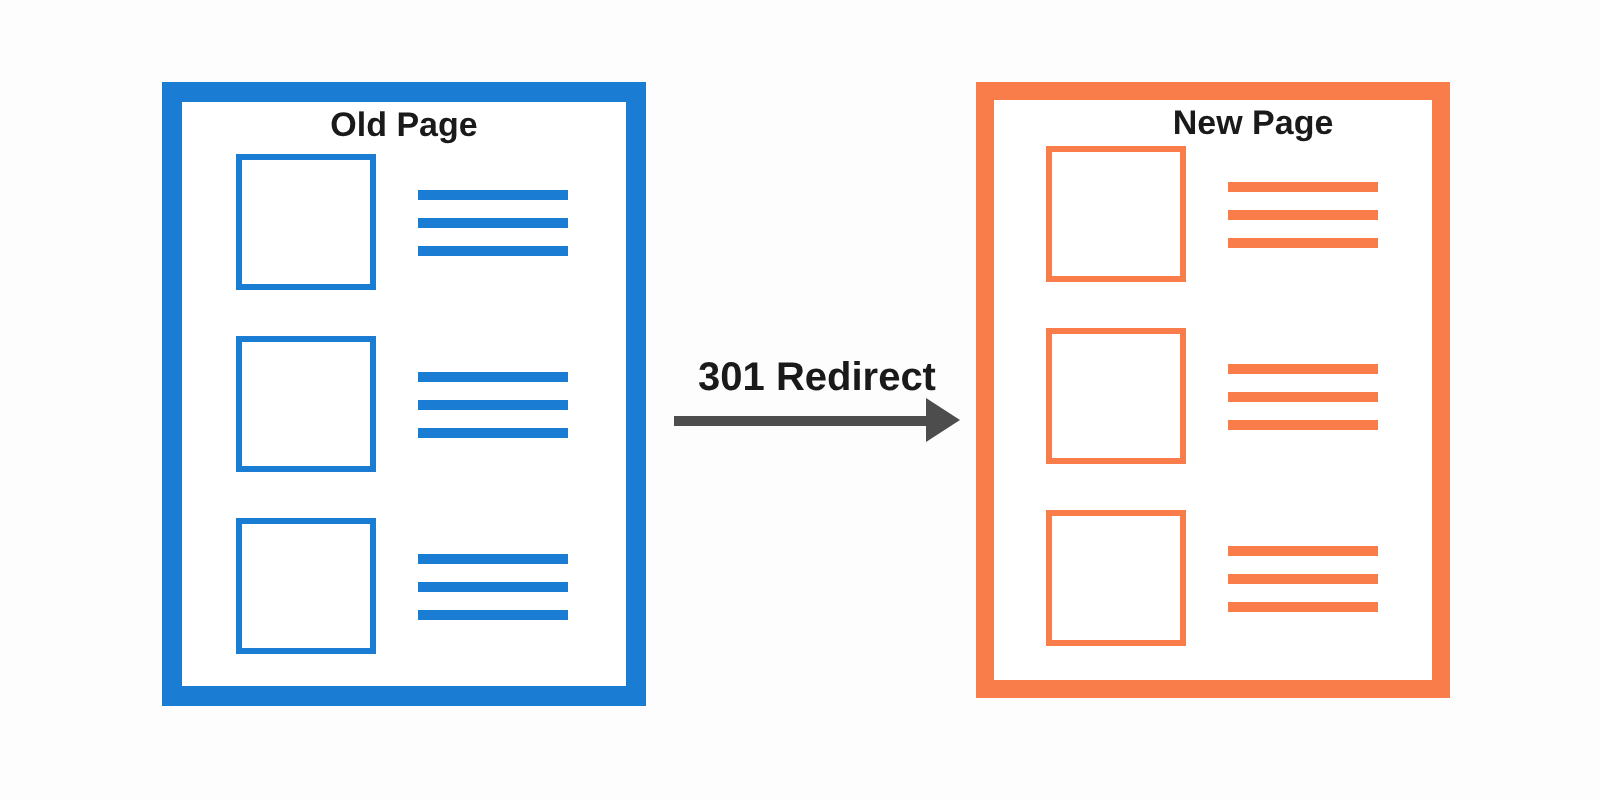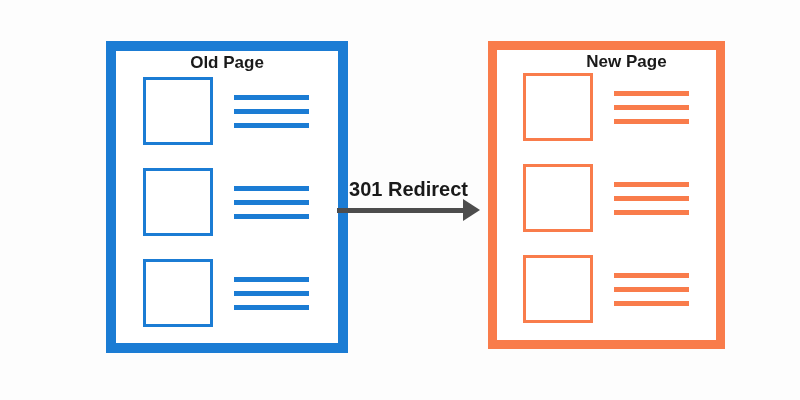--- a/index.html
+++ b/index.html
@@ -11,21 +11,20 @@
     width:800px;height:400px;position:relative;overflow:hidden;
     background:var(--bg);
     font-family:"Liberation Sans", sans-serif;
   }
   .page-box{
     position:absolute;background:#ffffff;
   }
   #old-page{
     left:81px;top:41px;width:242px;height:312px;
     border:10px solid var(--old);
-    margin-left:25px;
     --c:var(--old);
   }
   #new-page{
     left:488px;top:41px;width:237px;height:308px;
     border:9px solid var(--new);
     --c:var(--new);
   }
   .page-title{
     font-weight:bold;font-size:17px;line-height:20px;color:var(--text);
     text-align:center;margin-top:2px;

